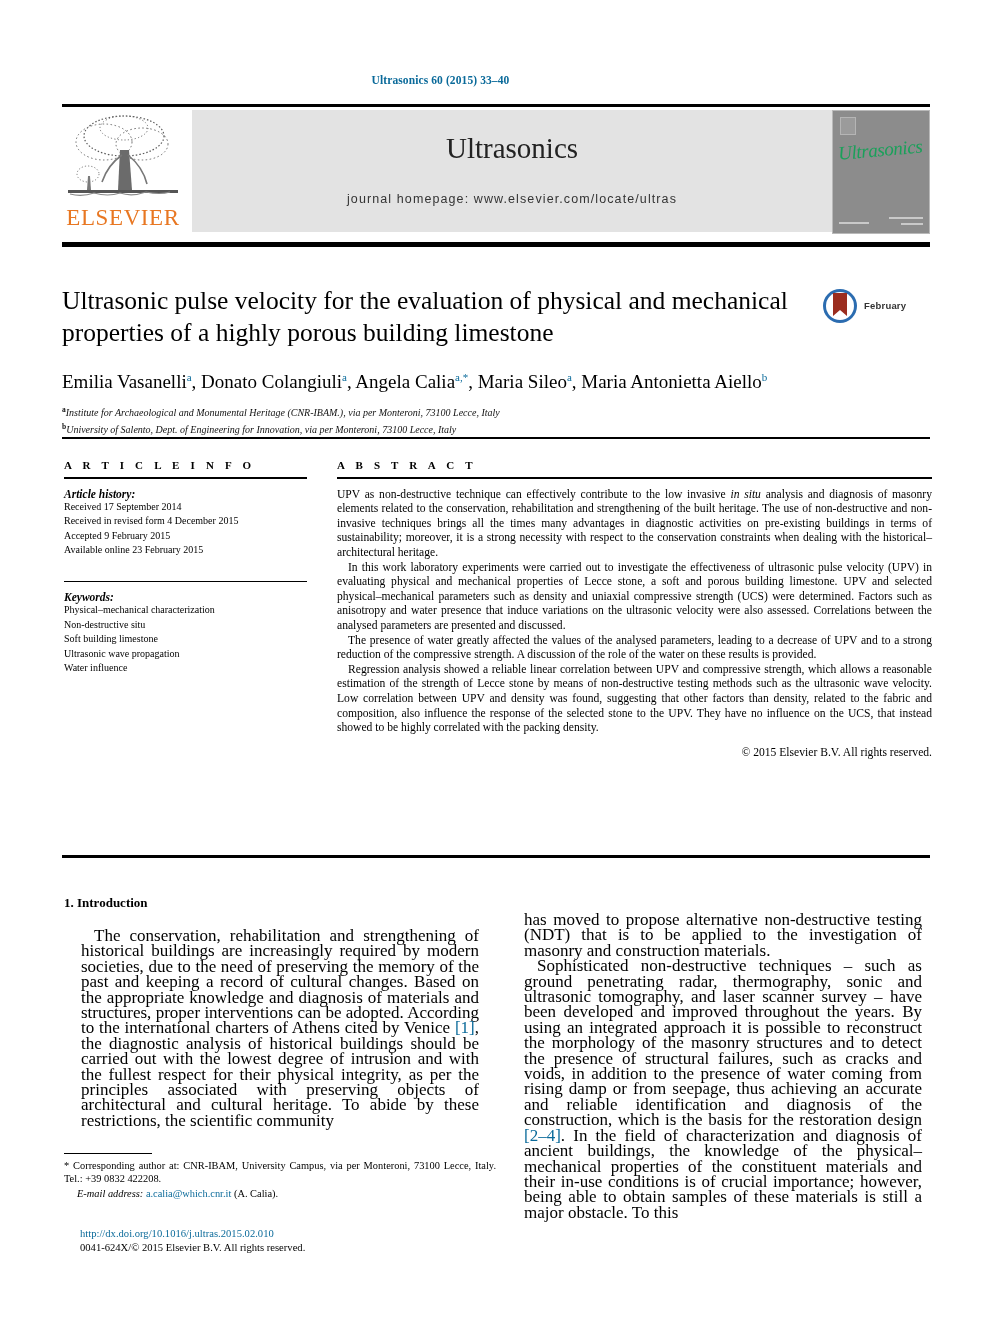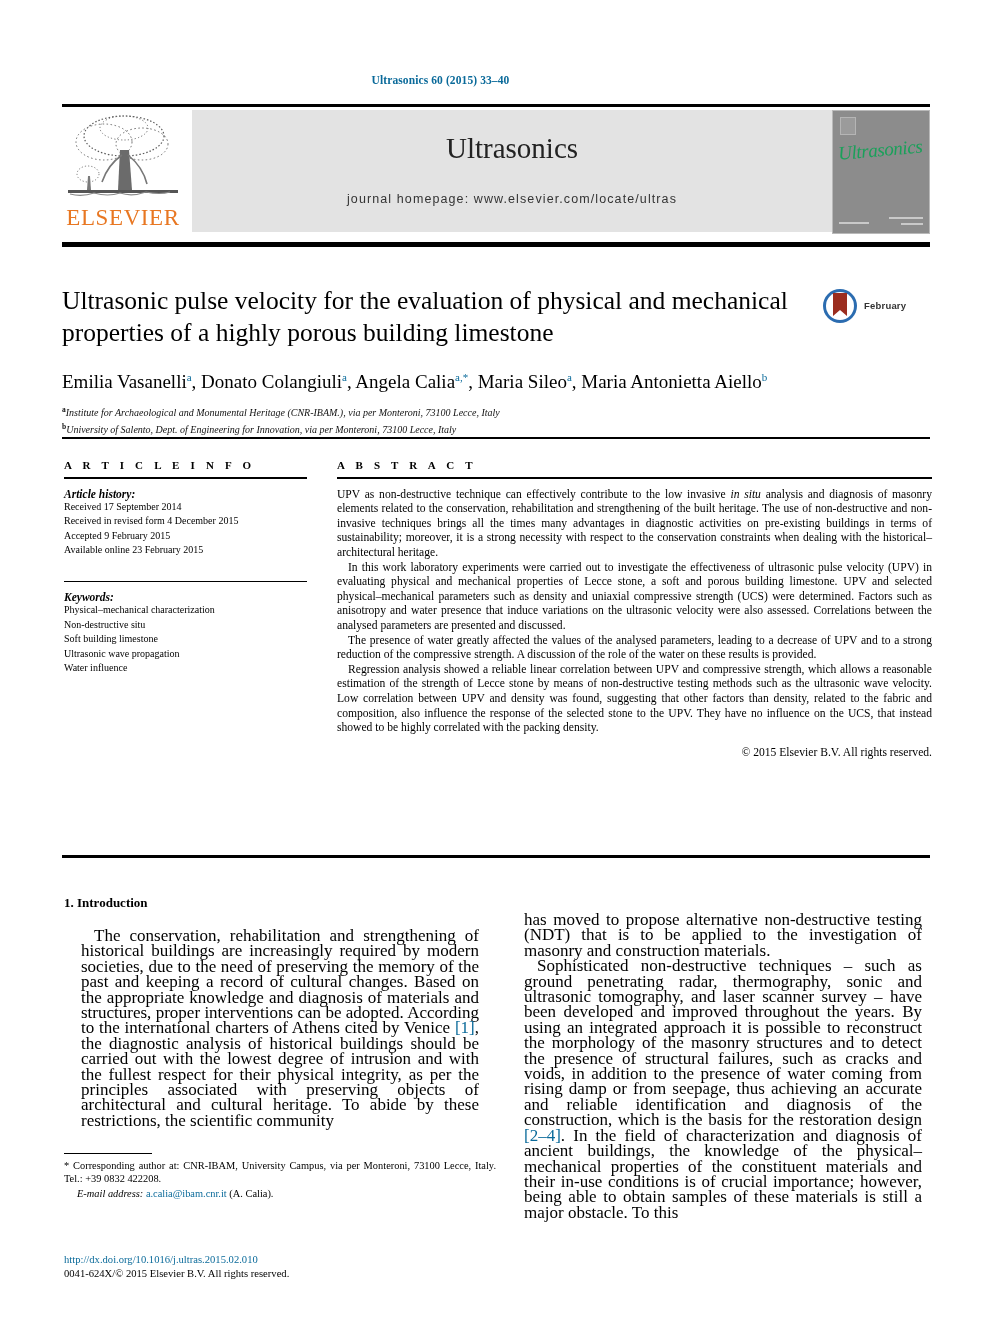--- a/index.html
+++ b/index.html
@@ -331,26 +331,25 @@
     width: 432px;
     font-size: 10.4px;
     line-height: 13.2px;
     text-align: justify;
   }
   .fn-email-label { font-style: italic; }
   .mail-link { color: #0a6a9a; }
 
   .doi-block {
     position: absolute;
-    left: 64px;
+    left: 80px;
     top: 1227px;
     width: 450px;
     font-size: 10.6px;
     line-height: 13.6px;
-    margin-top: 26px;
   }
   .doi-link { color: #0a6a9a; }
 </style>
 </head>
 <body>
 
 <div class="page">
 
   <div class="running-head">Ultrasonics 60 (2015) 33–40</div>
 
@@ -463,21 +462,21 @@
   <div class="body-right">
     <div class="body-text">
       <p style="text-indent:0">has moved to propose alternative non-destructive testing (NDT) that is to be applied to the investigation of masonry and construction materials.</p>
       <p><span>Sophisticated non-destructive techniques – such as ground penetrating radar, thermography, sonic and ultrasonic tomography, and laser scanner survey – have been developed and improved throughout the years. By using an integrated approach it is possible to reconstruct the morphology of the masonry structures and to detect the presence of structural failures, such as cracks and voids, in addition to the presence of water coming from rising damp or from seepage, thus achieving an accurate and reliable identification and diagnosis of the construction, which is the basis for the restoration design </span><span class="ref">[2–4]</span><span>. In the field of characterization and diagnosis of ancient buildings, the knowledge of the physical–mechanical properties of the constituent materials and their in-use conditions is of crucial importance; however, being able to obtain samples of these materials is still a major obstacle. To this</span></p>
     </div>
   </div>
 
   <div class="footnote-rule"></div>
   <div class="footnotes">
     <div>* Corresponding author at: CNR-IBAM, University Campus, via per Monteroni, 73100 Lecce, Italy. Tel.: +39 0832 422208.</div>
-    <div style="text-indent:13px; margin-top:2px;"><span class="fn-email-label">E-mail address:</span> <span class="mail-link">a.calia@ibam.cnr.it</span><span> (A. Calia).</span></div>
+    <div style="text-indent:13px; margin-top:2px;"><span class="fn-email-label">E-mail address:</span> <span class="mail-link">a.calia@which.cnr.it</span><span> (A. Calia).</span></div>
   </div>
 
   <div class="doi-block">
     <div class="doi-link">http://dx.doi.org/10.1016/j.ultras.2015.02.010</div>
     <div>0041-624X/© 2015 Elsevier B.V. All rights reserved.</div>
   </div>
 
 </div>
 
 </body></html>

